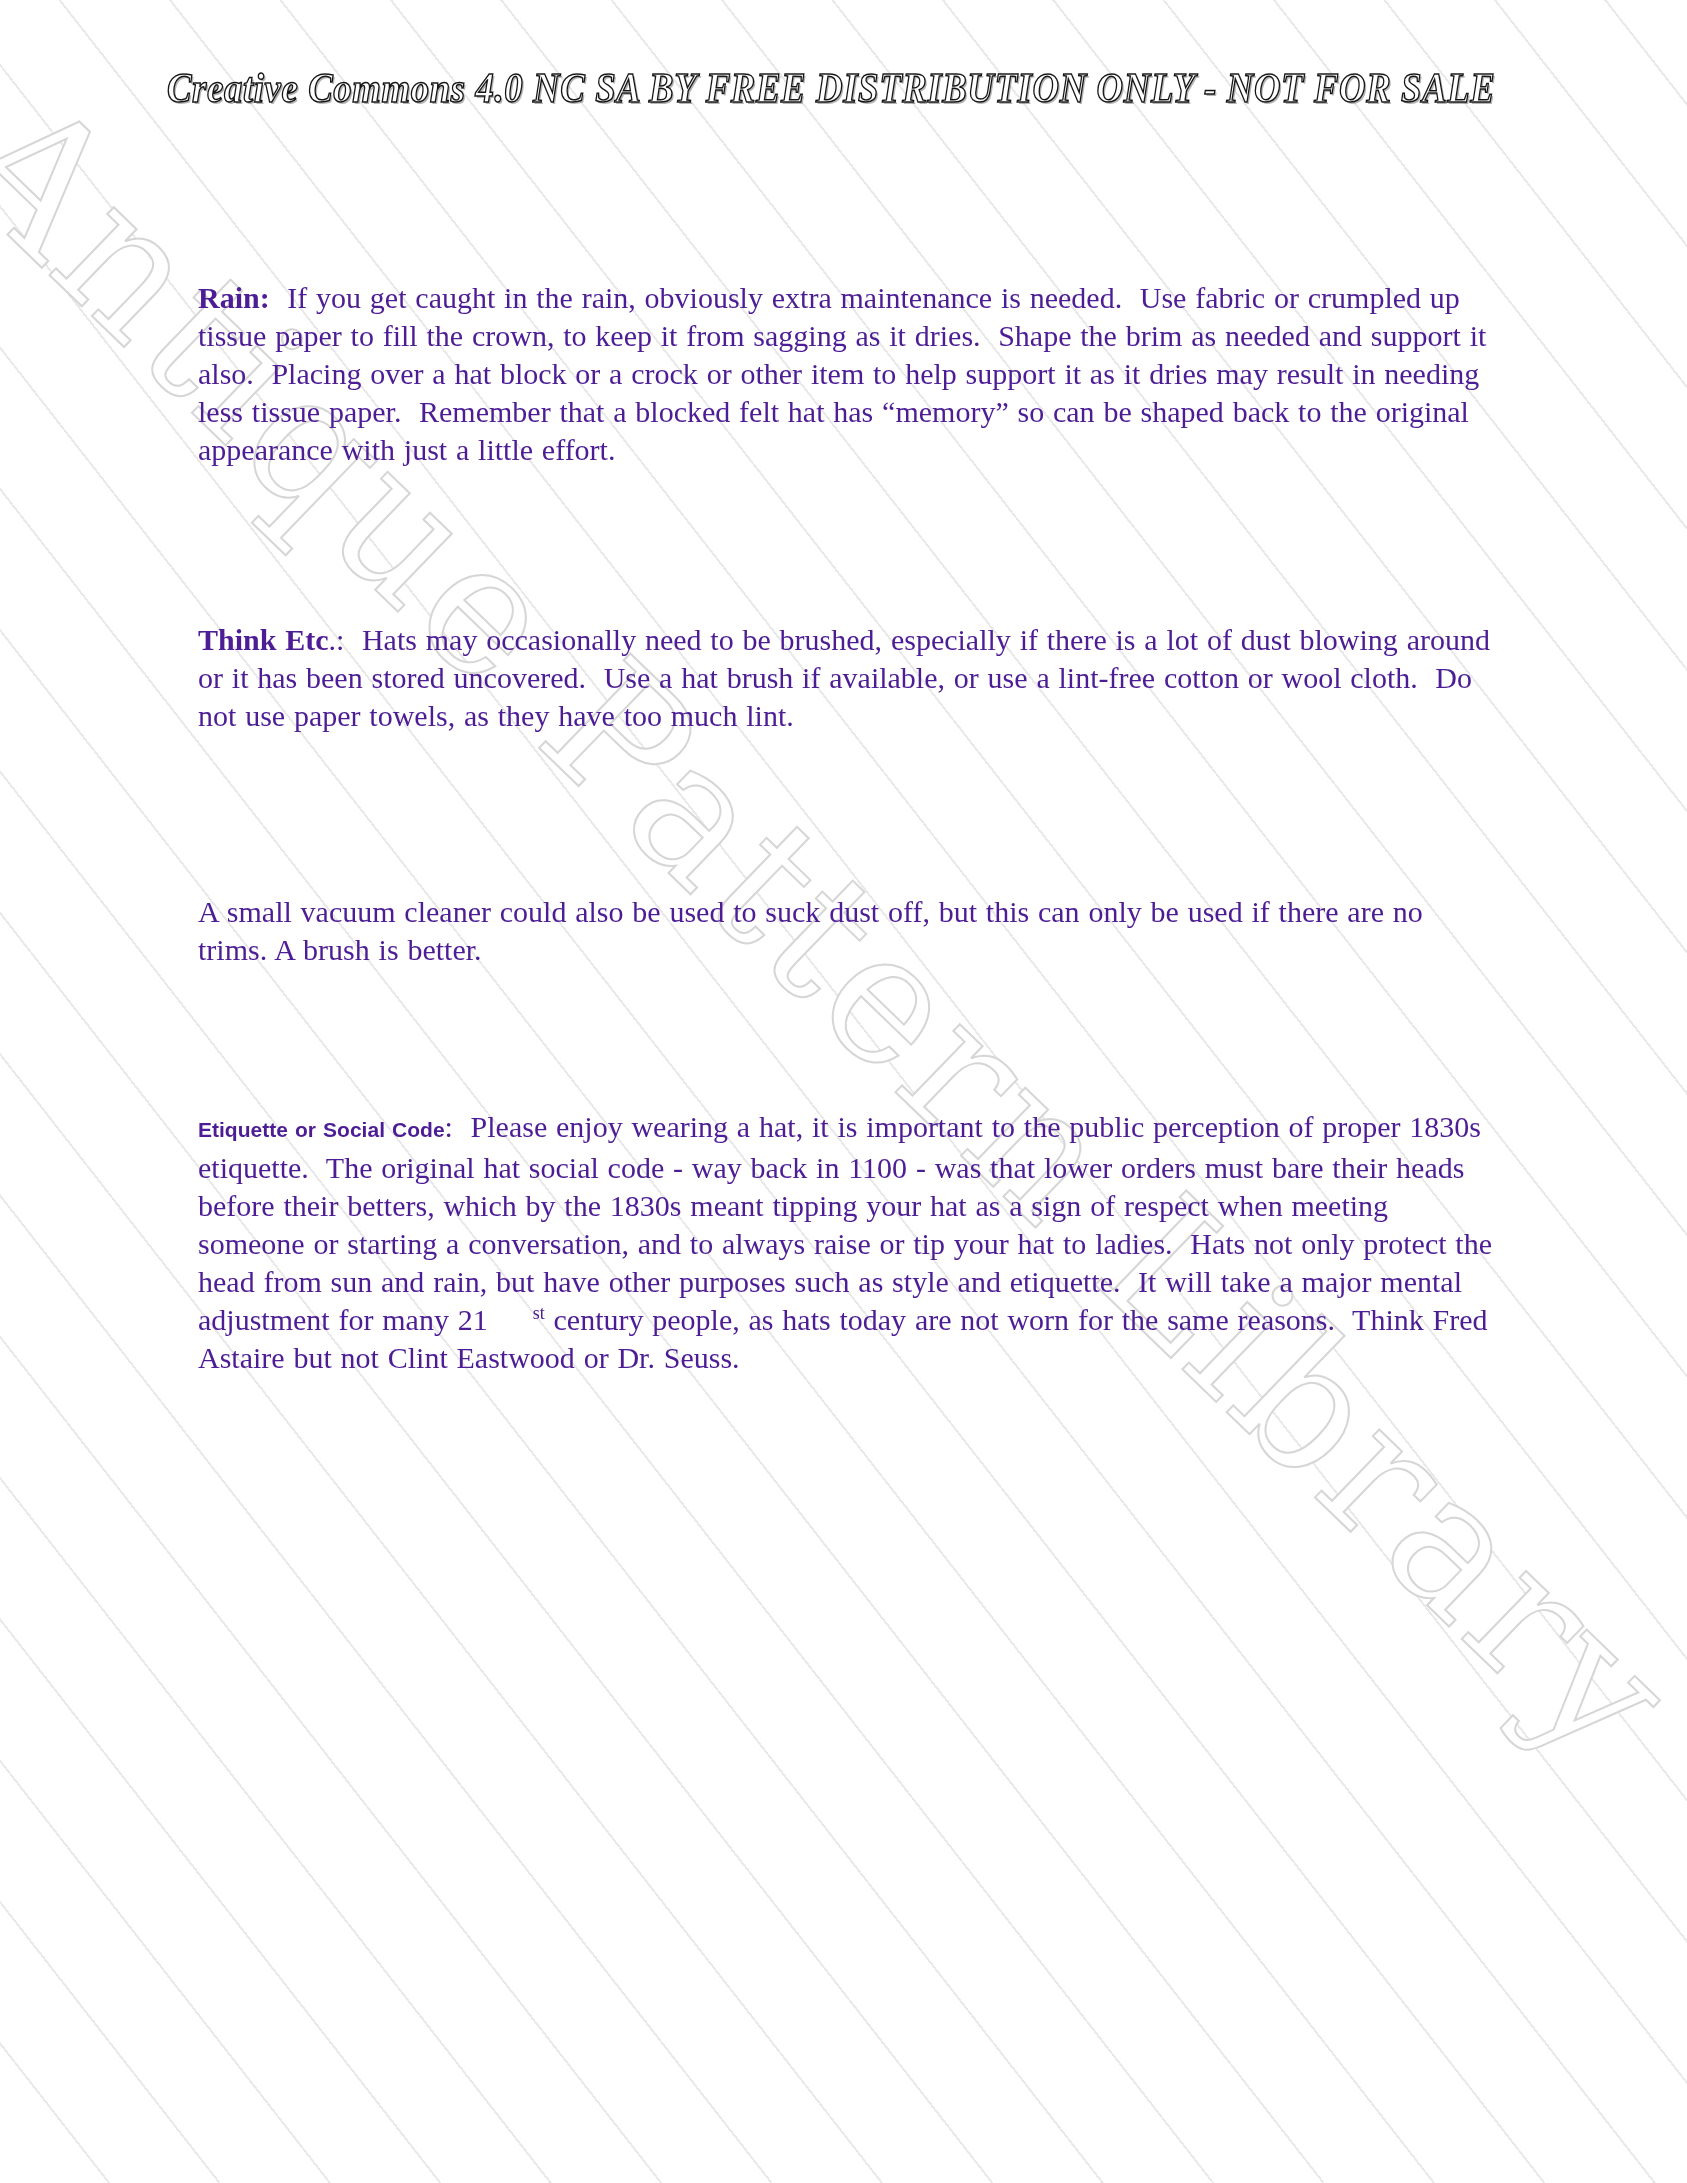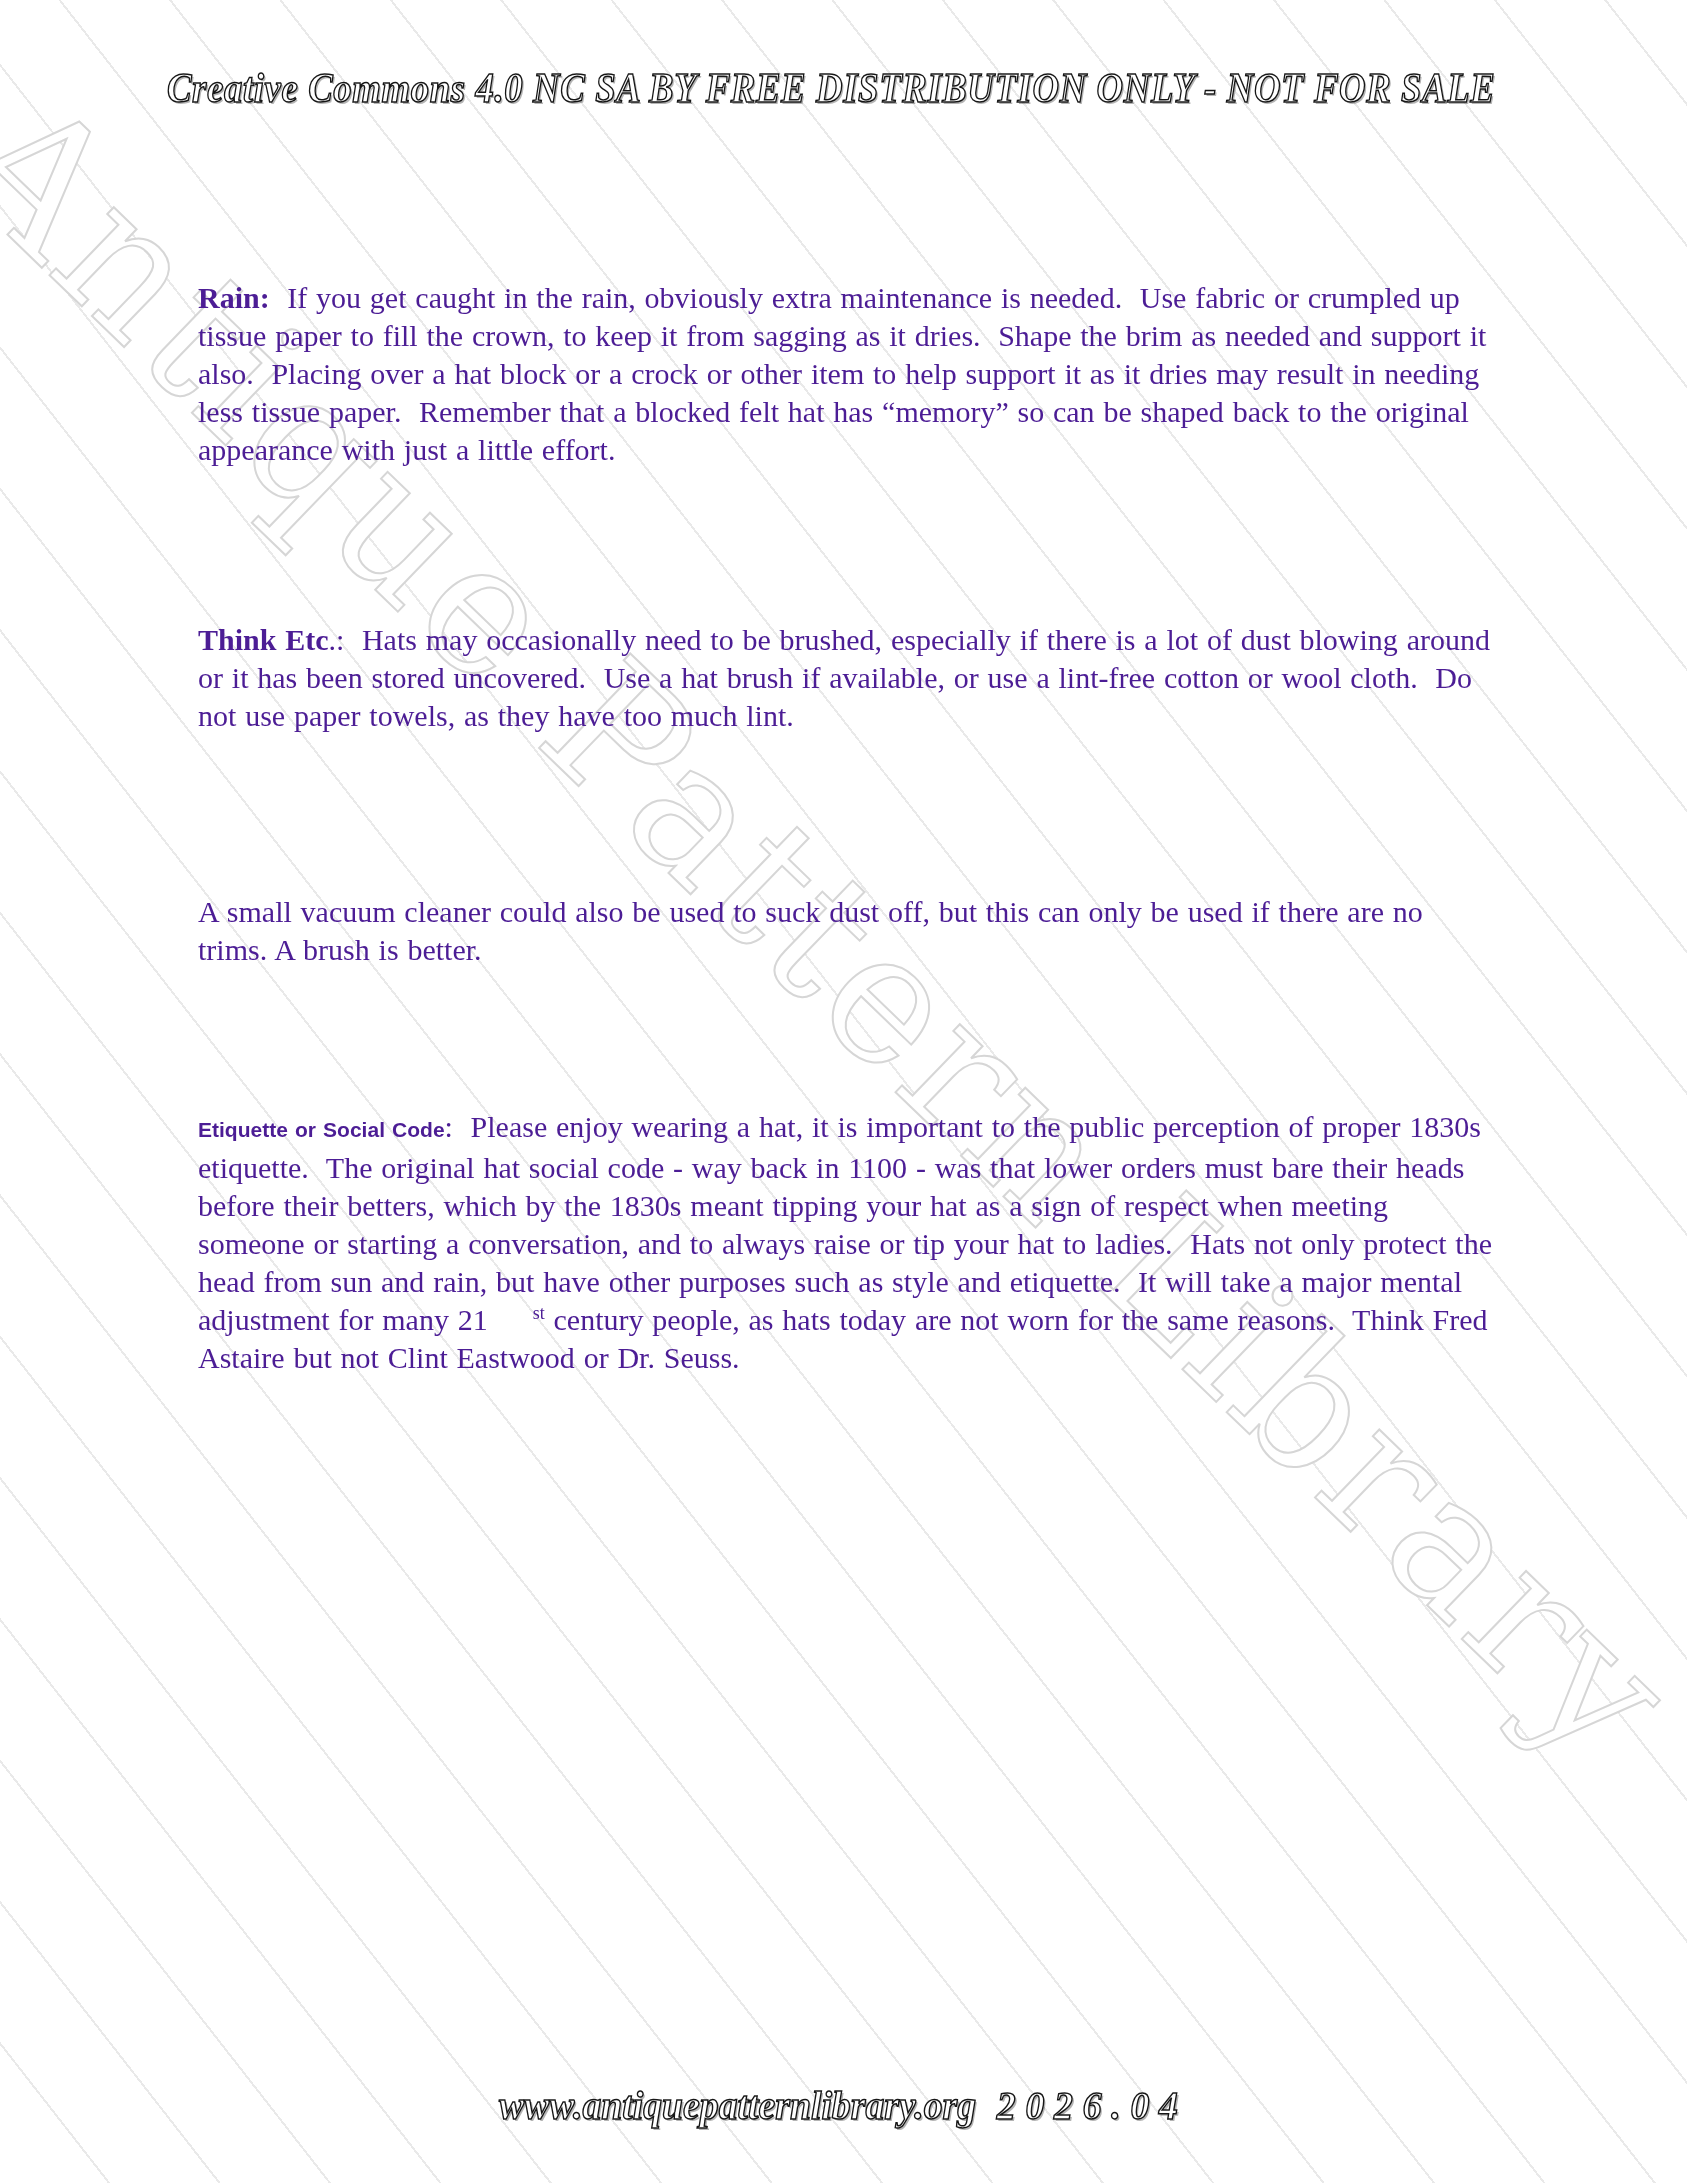--- a/index.html
+++ b/index.html
@@ -105,19 +105,16 @@
       <p class="para"><span class="lead">Rain:</span><span>  If you get caught in the rain, obviously extra maintenance is needed.  Use fabric or crumpled up tissue paper to fill the crown, to keep it from sagging as it dries.  Shape the brim as needed and support it also.  Placing over a hat block or a crock or other item to help support it as it dries may result in needing less tissue paper.  Remember that a blocked felt hat has “memory” so can be shaped back to the original appearance with just a little effort.</span></p>
 
       <p class="para"><span class="lead">Think Etc</span><span>.:</span><span>  Hats may occasionally need to be brushed, especially if there is a lot of dust blowing around or it has been stored uncovered.  Use a hat brush if available, or use a lint-free cotton or wool cloth.  Do not use paper towels, as they have too much lint.</span></p>
 
       <p class="para tight"><span>A small vacuum cleaner could also be used to suck dust off, but this can only be used if there are no trims. A brush is better.</span></p>
 
       <p class="para etiquette"><span class="lead-big">Etiquette or Social Code</span><span>:</span><span>  Please enjoy wearing a hat, it is important to the public perception of proper 1830s etiquette.  The original hat social code - way back in 1100 - was that lower orders must bare their heads before their betters, which by the 1830s meant tipping your hat as a sign of respect when meeting someone or starting a conversation, and to always raise or tip your hat to ladies.  Hats not only protect the head from sun and rain, but have other purposes such as style and etiquette.  It will take a major mental adjustment for many 21</span><sup>st</sup><span> century people, as hats today are not worn for the same reasons.  Think Fred Astaire but not Clint Eastwood or Dr. Seuss.</span></p>
 
     </div>
 
-    <div class="footer">
-      <span class="footer-inner engraved"><span>www.antiquepatternlibrary.org</span><span class="edition">2026.04</span></span>
-    </div>
 
   </div>
 </div>
 
 
 </body></html>

